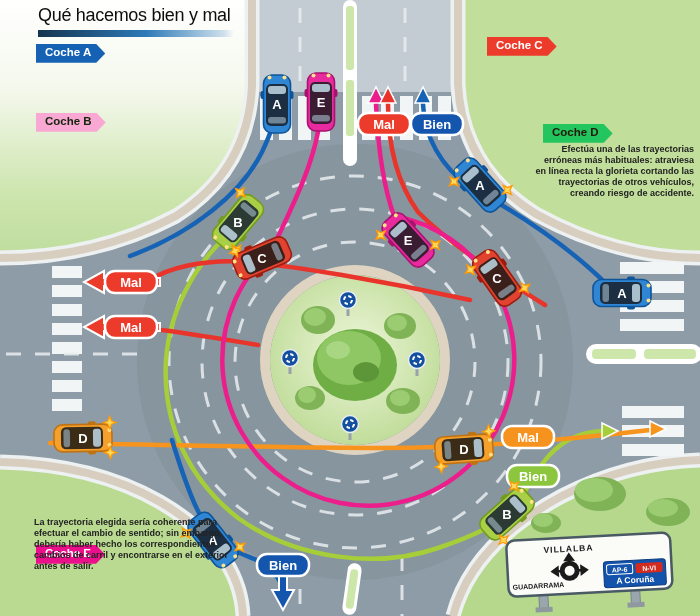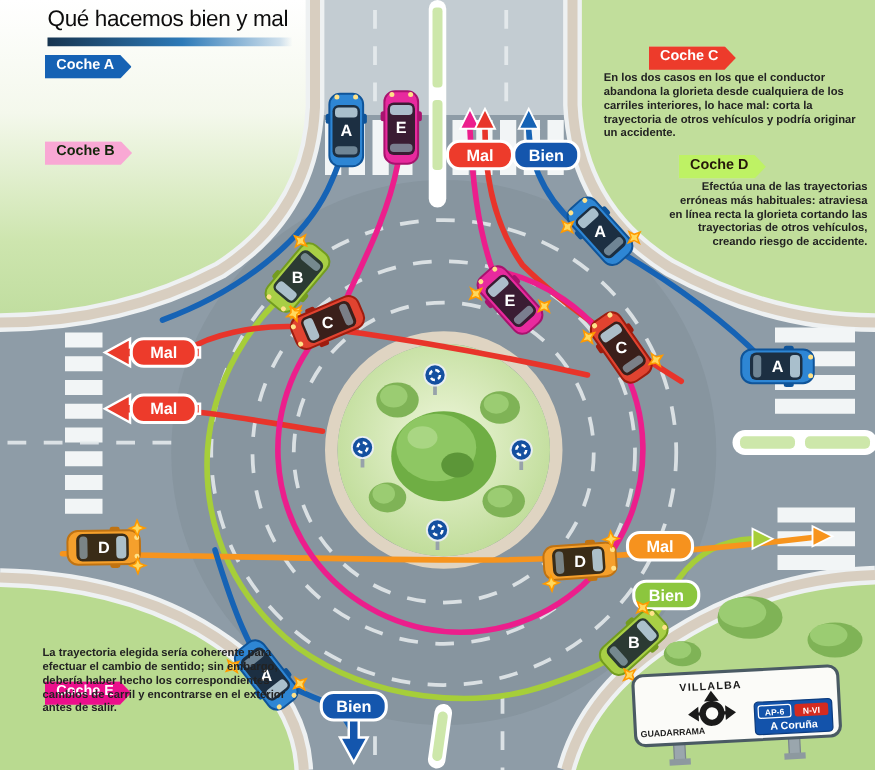--- a/index.html
+++ b/index.html
@@ -10,21 +10,21 @@
   #page-title{left:38px;top:5px;width:230px;font-size:18px;font-weight:normal;
               color:#0d0d0d;letter-spacing:-0.3px;}
   #title-bar{left:38px;top:30px;width:196px;height:7px;
              background:linear-gradient(90deg,#16344f,#2d7ab8 55%,#cfe0ec 95%,rgba(207,224,236,0));}
   .chip{padding:2px 14px 3px 9px;font-size:11.5px;font-weight:bold;line-height:1.2;
         clip-path:polygon(0 0,calc(100% - 9px) 0,100% 50%,calc(100% - 9px) 100%,0 100%);
         filter:drop-shadow(0 0 1px #fff) drop-shadow(0 0 1px #fff) drop-shadow(1px 2px 1.5px rgba(0,0,0,.3));}
   .para{font-size:9px;font-weight:bold;color:#222;line-height:1.22;}
   #chip-a{left:36px;top:44px;} #para-a{left:34px;top:64px;width:215px;}
   #chip-b{left:36px;top:113px;} #para-b{left:34px;top:133px;width:152px;}
-  #chip-c{left:487px;top:37px;margin-left:32px;} #para-c{left:483px;top:57px;width:207px;}
+  #chip-c{left:487px;top:37px;} #para-c{left:483px;top:57px;width:207px;}
   #chip-d{left:543px;top:124px;} #para-d{left:534px;top:144px;width:160px;text-align:right;}
   #chip-e{left:36px;top:497px;margin-top:48px;} #para-e{left:34px;top:517px;width:198px;}
 </style>
 </head>
 <body>
 
 <div class="stage">
 
 <svg class="scene" width="700" height="616" viewBox="0 0 700 616">
   <defs>
@@ -319,21 +319,20 @@
 </svg>
 
 <div class="abs" id="page-title">Qué hacemos bien y mal</div>
 <div class="abs" id="title-bar"></div>
 
 <div class="abs chip" id="chip-a" style="background: rgb(21, 98, 180); color: rgb(255, 255, 255);">Coche A</div>
 
 <div class="abs chip" id="chip-b" style="background: #f9a8d4; color: rgb(19, 37, 10);">Coche B</div>
 
 <div class="abs chip" id="chip-c" style="background: rgb(237, 59, 43); color: rgb(255, 255, 255);">Coche C</div>
-<div class="abs para" id="para-c">En los dos casos en los que el conductor abandona la glorieta desde cualquiera de los carriles interiores, lo hace mal: corta la trayectoria de otros vehículos y podría originar un accidente.</div>
-
-<div class="abs chip" id="chip-d" style="background: #bef264; color: rgb(38, 24, 10);">Coche D</div>
+
+<div class="abs chip" id="chip-d" style="background: #22c55e; color: rgb(38, 24, 10);">Coche D</div>
 <div class="abs para" id="para-d">Efectúa una de las trayectorias erróneas más habituales: atraviesa en línea recta la glorieta cortando las trayectorias de otros vehículos, creando riesgo de accidente.</div>
 
 <div class="abs chip" id="chip-e" style="background: rgb(236, 15, 140); color: rgb(255, 255, 255);">Coche E</div>
 <div class="abs para" id="para-e">La trayectoria elegida sería coherente para efectuar el cambio de sentido; sin embargo, debería haber hecho los correspondientes cambios de carril y encontrarse en el exterior antes de salir.</div>
 
 </div>
 
 </body></html>

